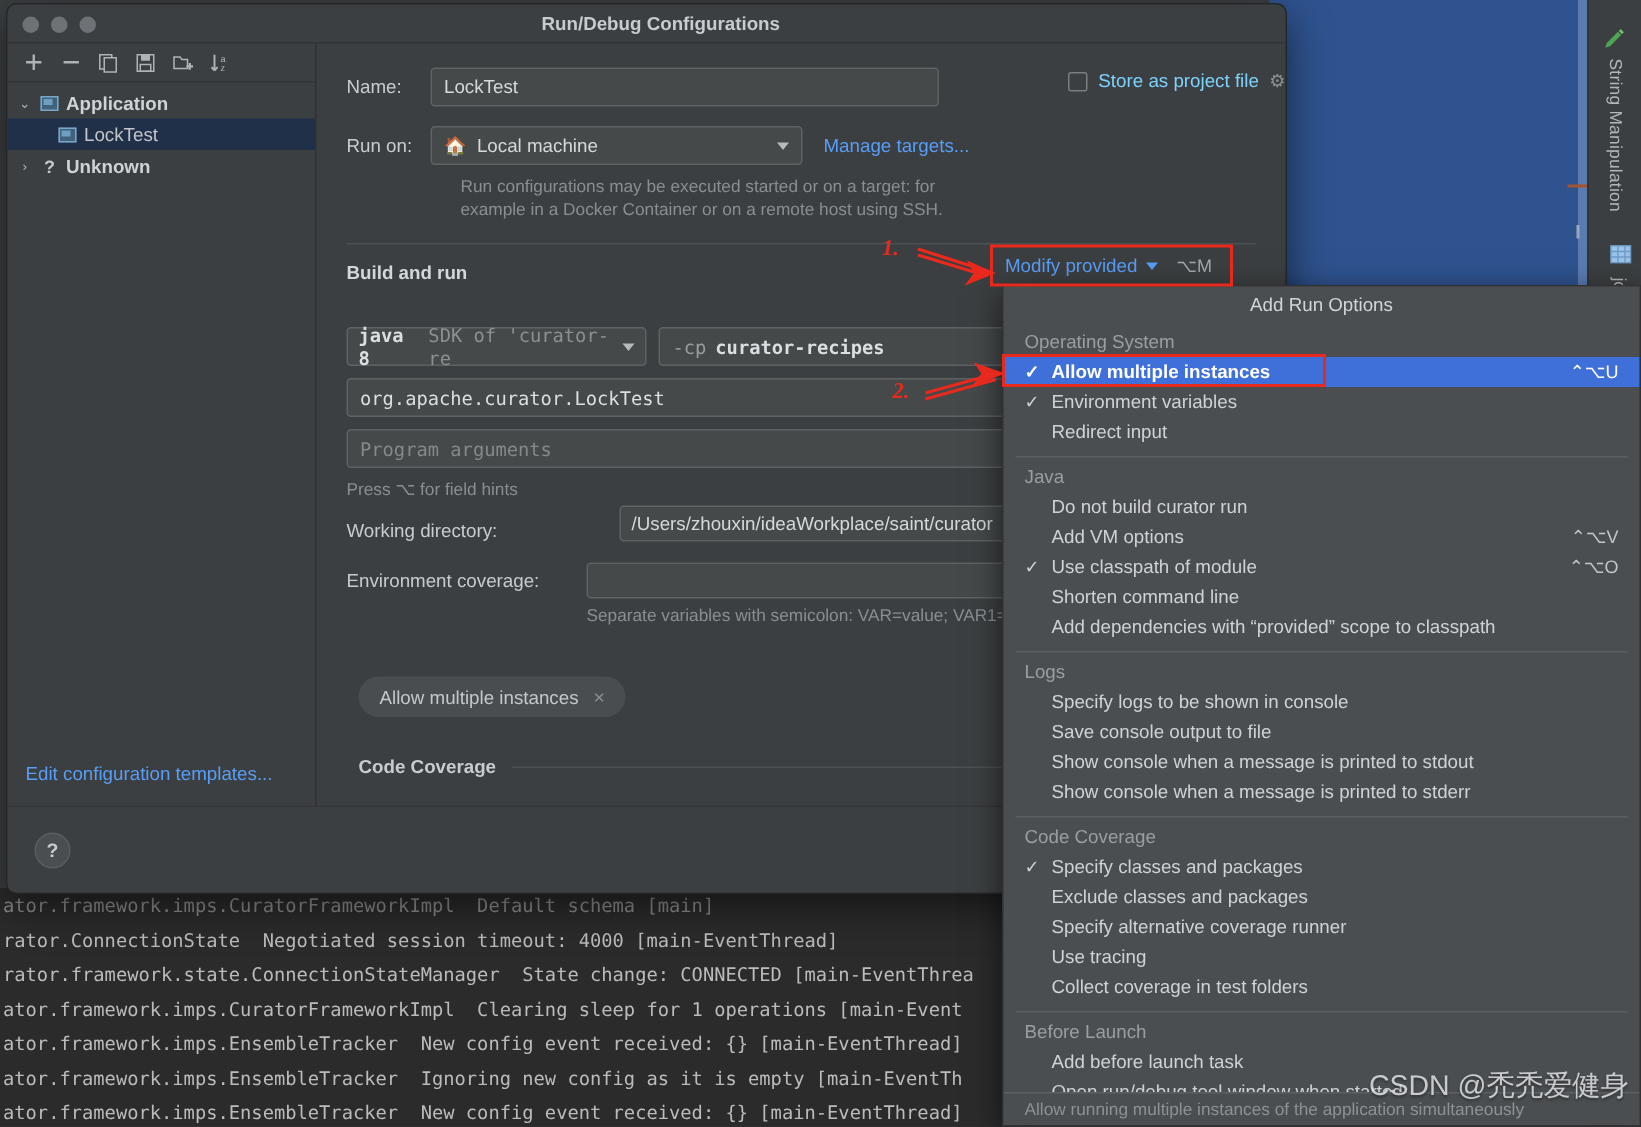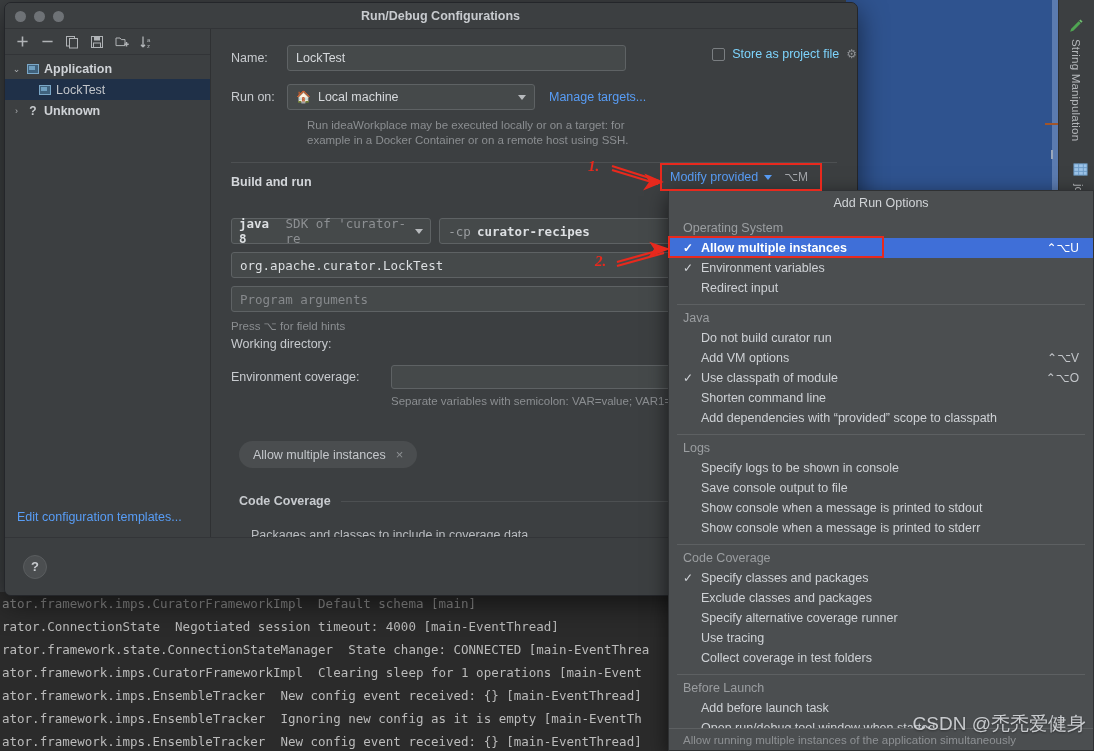--- a/index.html
+++ b/index.html
@@ -370,21 +370,21 @@
           <div class="lblcell">Run on:</div>
           <div class="combo">
             <span class="home-icon">🏠</span>
             <span>Local machine</span>
             <span class="caret-dn"></span>
           </div>
           <span class="mlink">Manage targets...</span>
         </div>
 
         <div style="padding:8px 0 0 96px;">
-          <div class="hint">Run ideaWorkplace may be executed locally or on a target: for</div>
+          <div class="hint">Run configurations may be executed started or on a target: for</div>
           <div class="hint">example in a Docker Container or on a remote host using SSH.</div>
         </div>
 
         <div class="sep"></div>
 
         <div class="section-title">Build and run</div>
 
         <div class="buildrow">
           <div class="sdk-combo mono">
             <span class="sdk-strong">java 8</span>
@@ -396,20 +396,21 @@
             <span class="cp-strong">curator-recipes</span>
           </div>
         </div>
 
         <div class="wide-field mono">org.apache.curator.LockTest</div>
         <div class="wide-field mono ph">Program arguments</div>
         <div class="presshint">Press ⌥ for field hints</div>
 
         <div class="wd-row">
           <div class="wd-label">Working directory:</div>
+          <div class="wd-input">/Users/zhouxin/ideaWorkplace/saint/curator</div>
         </div>
 
         <div class="env-row">
           <div class="wd-label">Environment coverage:</div>
           <div class="wd-input env-input"></div>
         </div>
         <div class="env-hint">Separate variables with semicolon: VAR=value; VAR1=va</div>
 
         <div class="chip">
           <span>Allow multiple instances</span>

